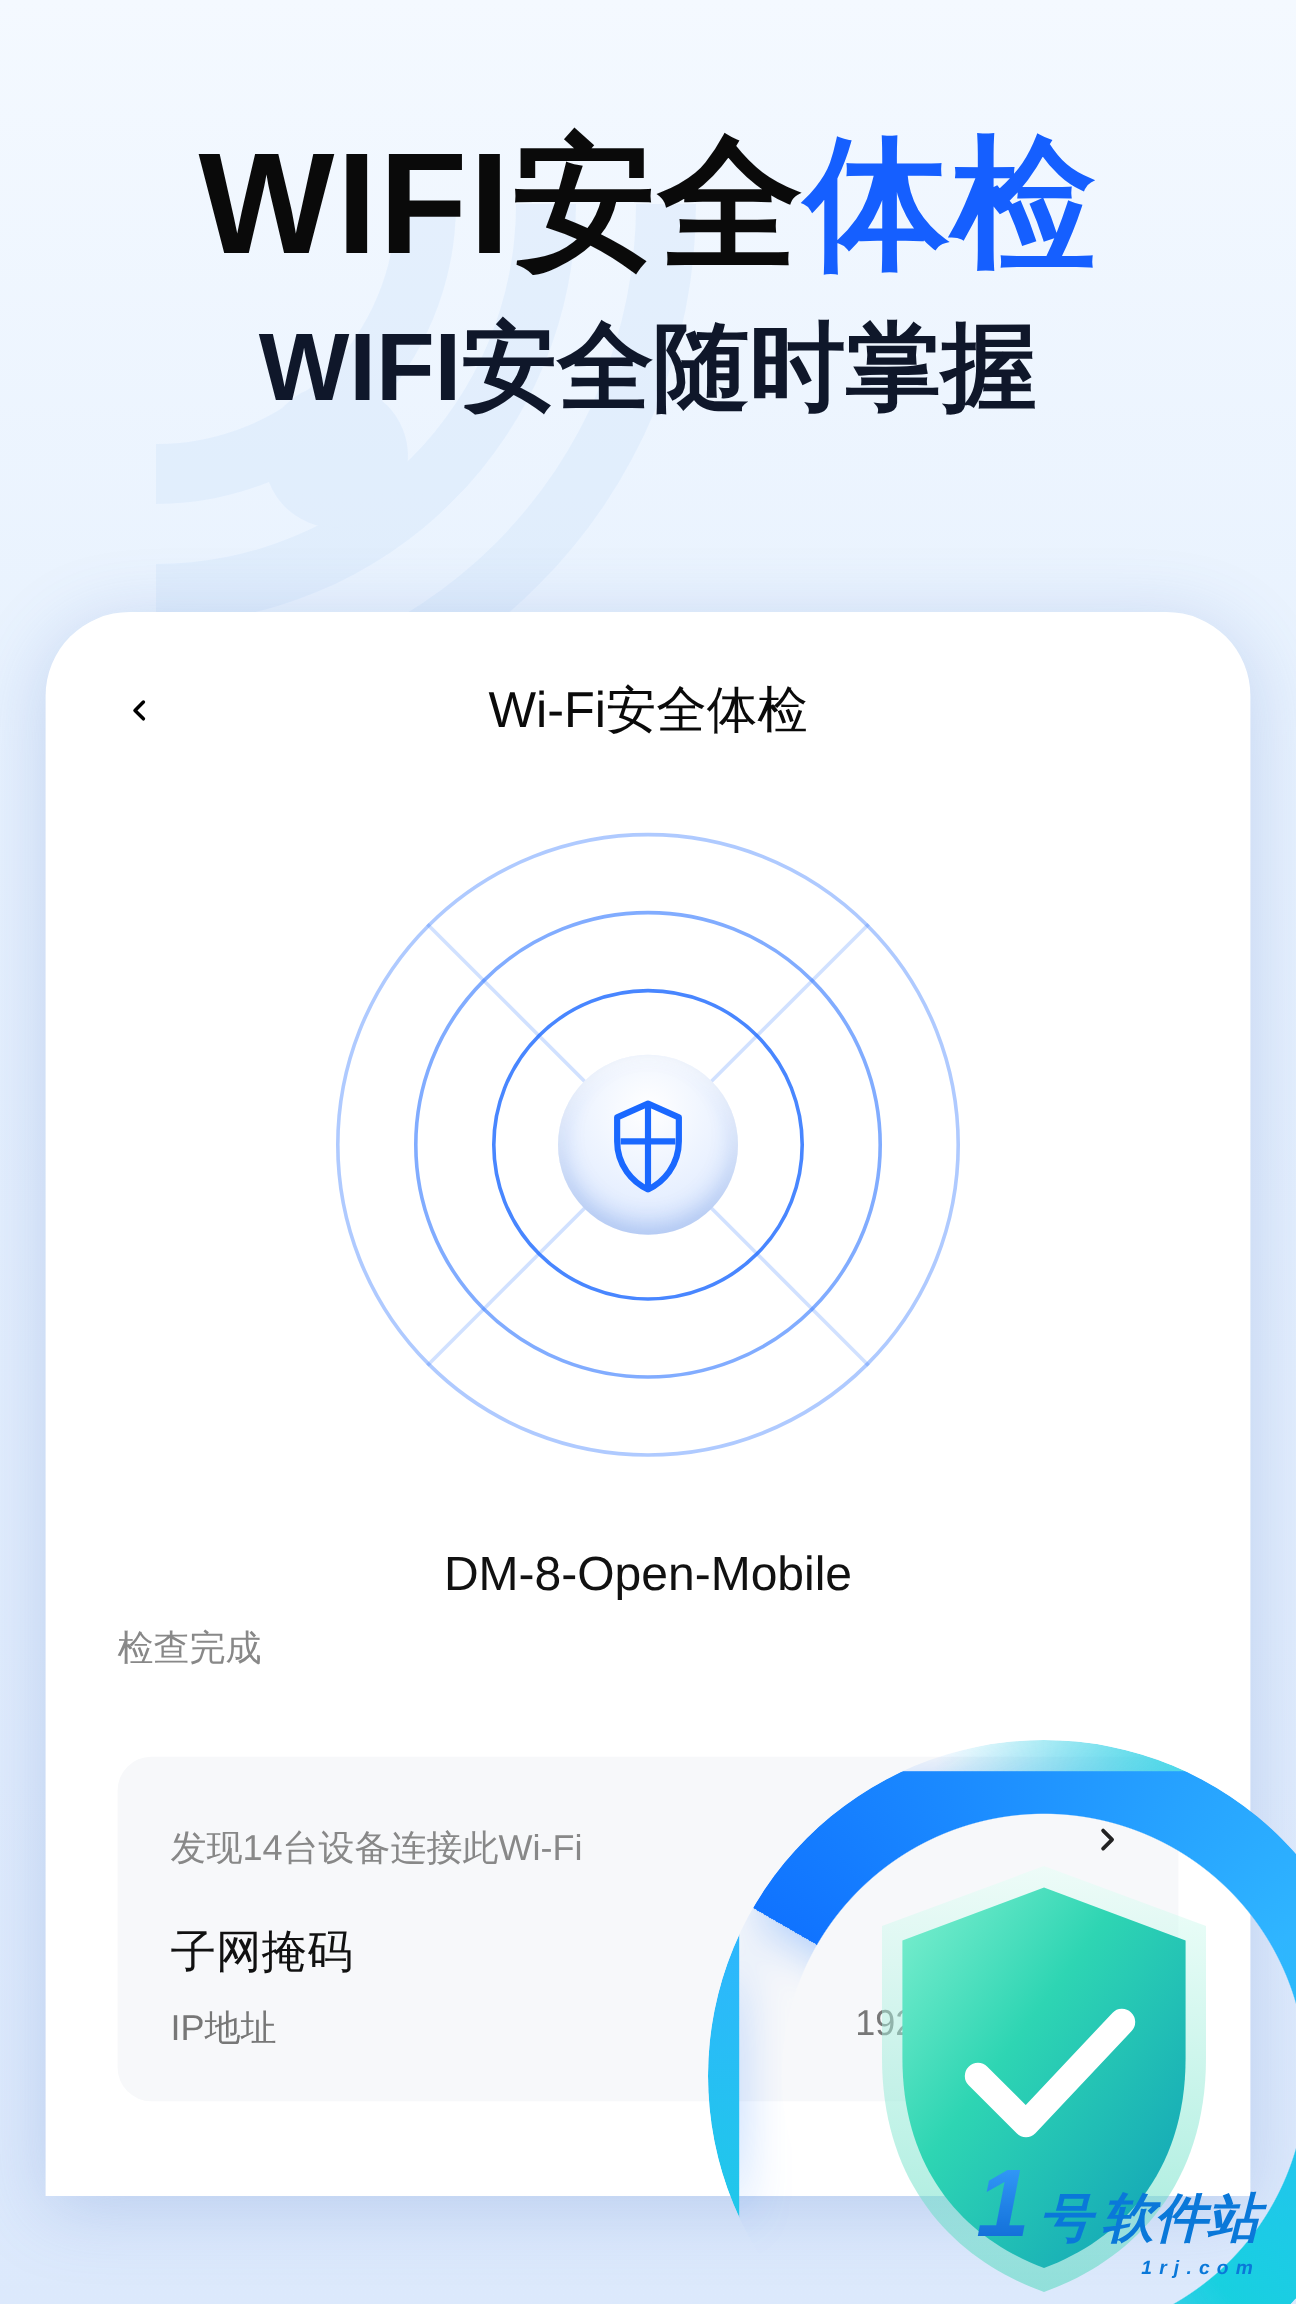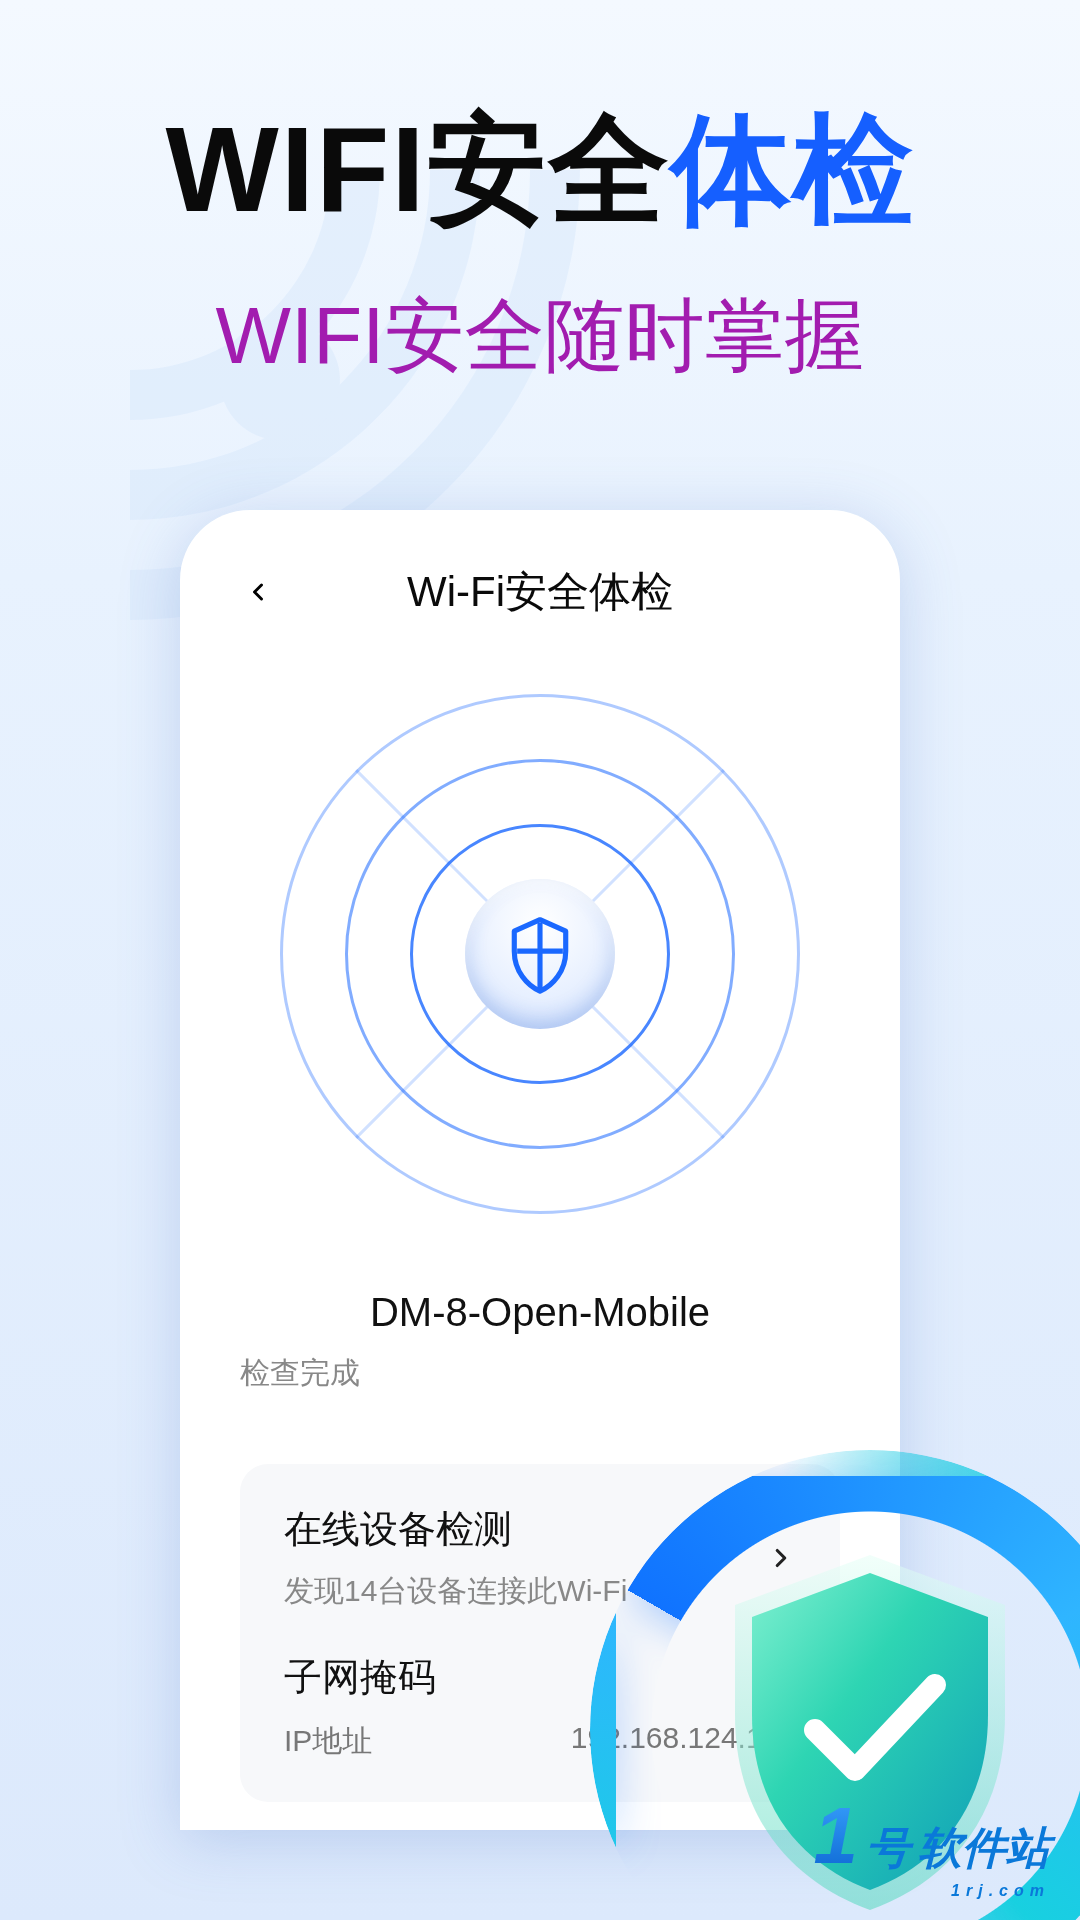--- a/index.html
+++ b/index.html
@@ -43,30 +43,29 @@
     }
     .hero-title {
       font-size: 120px;
       font-weight: 900;
       letter-spacing: 2px;
       color: #0a0a0a;
     }
     .hero-title .accent { color: #155fff; margin-top: 14px; }
     .hero-sub {
       font-size: 80px;
-      font-weight: 400;
-      color: #a21caf;
-      margin-top: 30px;
+      font-weight: 700;
+      color: #0f172a;
     }
     .phone {
       position: absolute;
       top: 510px;
       left: 50%;
       transform: translateX(-50%);
-      width: 720px;
+      width: 1004px;
       height: 1320px;
       background: #ffffff;
       border-radius: 70px 70px 0 0;
       box-shadow: 0 10px 60px rgba(80,120,200,0.25);
       padding: 50px 60px 0 60px;
       overflow: hidden;
     }
     .phone-header {
       display: flex;
       align-items: center;
@@ -255,21 +254,20 @@
       </svg>
     </div>
   </div>
 
   <div class="net-name">DM-8-Open-Mobile</div>
   <div class="check-status">检查完成</div>
 
   <div class="card">
     <div class="card-row">
       <div>
-        <div class="card-title">在线设备检测</div>
         <div class="card-sub">发现14台设备连接此Wi-Fi</div>
       </div>
       <svg width="30" height="30" viewBox="0 0 24 24" fill="none" stroke="#222" stroke-width="2.5" stroke-linecap="round" stroke-linejoin="round">
           <polyline points="9 18 15 12 9 6"></polyline>
         </svg>
     </div>
 
     <div class="card-sep"></div>
 
     <div class="card-title">子网掩码</div>

